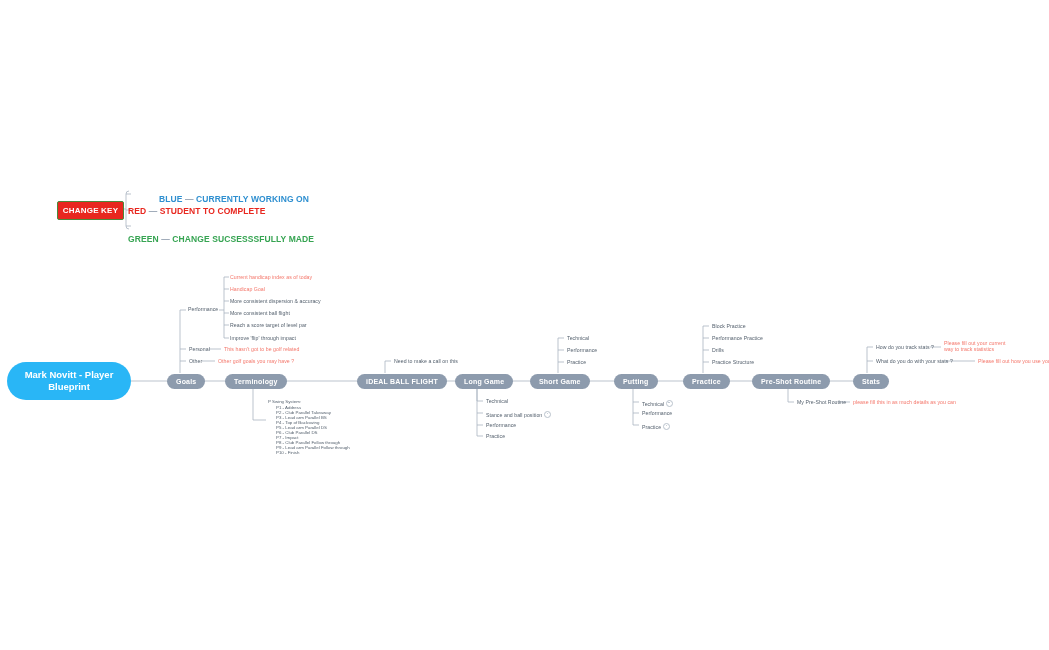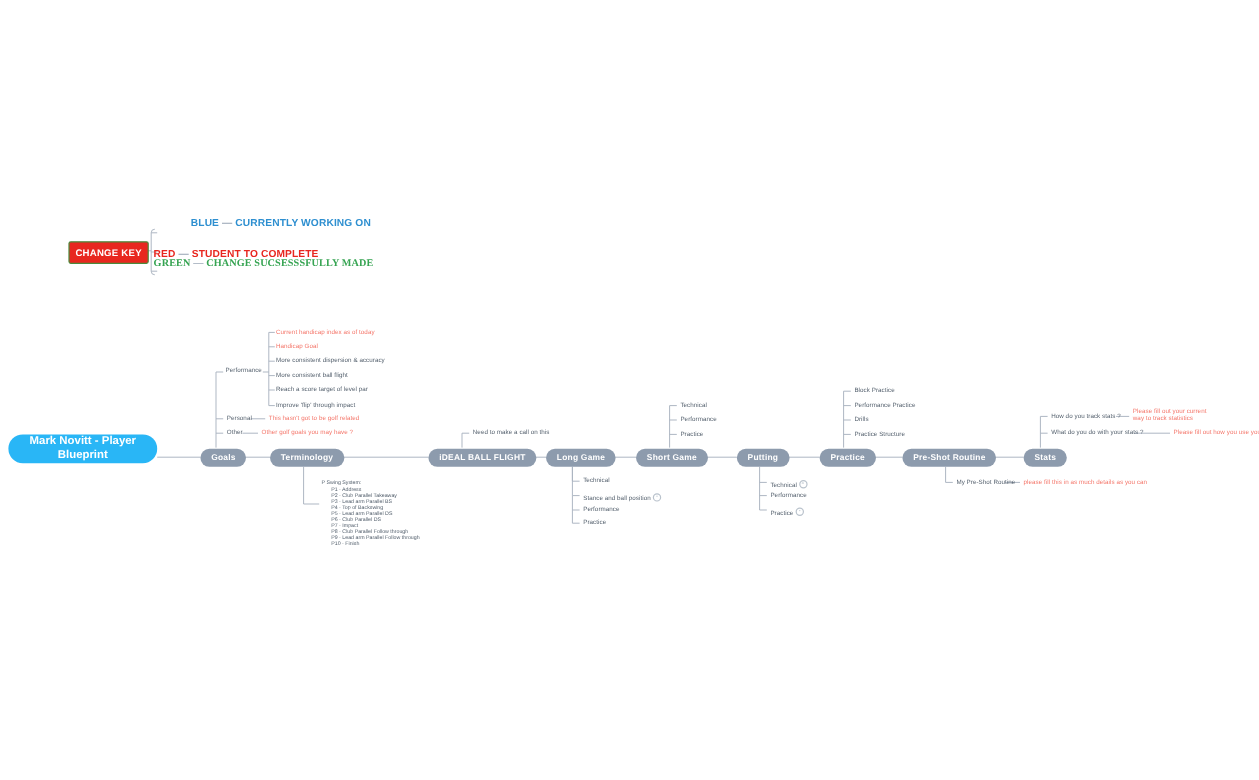--- a/index.html
+++ b/index.html
@@ -19,21 +19,21 @@
     display:flex;align-items:center;justify-content:center;
   }
   .key-row{position:absolute;font-size:8.5px;font-weight:bold;white-space:nowrap;letter-spacing:.1px;}
   .key-blue{color:#2e8fd0;}
   .key-red{color:#e8271f;}
   .key-green{color:#36a452;}
   .key-dash{color:#9aa6b5;font-weight:bold;}
 
   
   .root{
-    position:absolute;left:7px;top:362px;width:124px;height:24px;
+    position:absolute;left:7px;top:362px;width:124px;height:38px;
     background:#29b6f6;border-radius:19px;
     display:flex;align-items:center;justify-content:center;text-align:center;
     color:#ffffff;font-size:9.5px;font-weight:bold;line-height:12px;padding:0 6px;
     box-sizing:border-box;
   }
 
   
   .topic{
     position:absolute;height:15px;background:#8d9bad;border-radius:8px;
     display:flex;align-items:center;justify-content:center;
@@ -133,33 +133,33 @@
       <path d="M867 373 L867 347"></path>
       <path d="M867 347 L873 347"></path>
       <path d="M867 361 L873 361"></path>
       <path d="M930 347 L941 347"></path>
       <path d="M945 361 L975 361"></path>
     </g>
   </svg>
 
   <div class="key-box">CHANGE KEY</div>
 
-  <div class="key-row" style="left:131px;top:180px;padding-left:28px;">
+  <div class="key-row" style="left:131px;top:194px;padding-left:28px;">
     <span class="key-blue">BLUE</span>
     <span class="key-dash">—</span>
     <span class="key-blue">CURRENTLY WORKING ON</span>
   </div>
 
   <div class="key-row" style="left:128px;top:206px;">
     <span class="key-red">RED</span>
     <span class="key-dash">—</span>
     <span class="key-red">STUDENT TO COMPLETE</span>
   </div>
 
-  <div class="key-row" style="left:128px;top:214px;font-family:Liberation Serif, serif;">
+  <div class="key-row" style="left:128px;top:234px;">
     <span class="key-green">GREEN</span>
     <span class="key-dash">—</span>
     <span class="key-green">CHANGE SUCSESSSFULLY MADE</span>
   </div>
 
   <div class="root">Mark Novitt - Player Blueprint</div>
 
   <div class="topic" style="left:167px;top:374px;">Goals</div>
   <div class="topic" style="left:225px;top:374px;">Terminology</div>
   <div class="topic" style="left:357px;top:374px;">iDEAL BALL FLIGHT</div>

